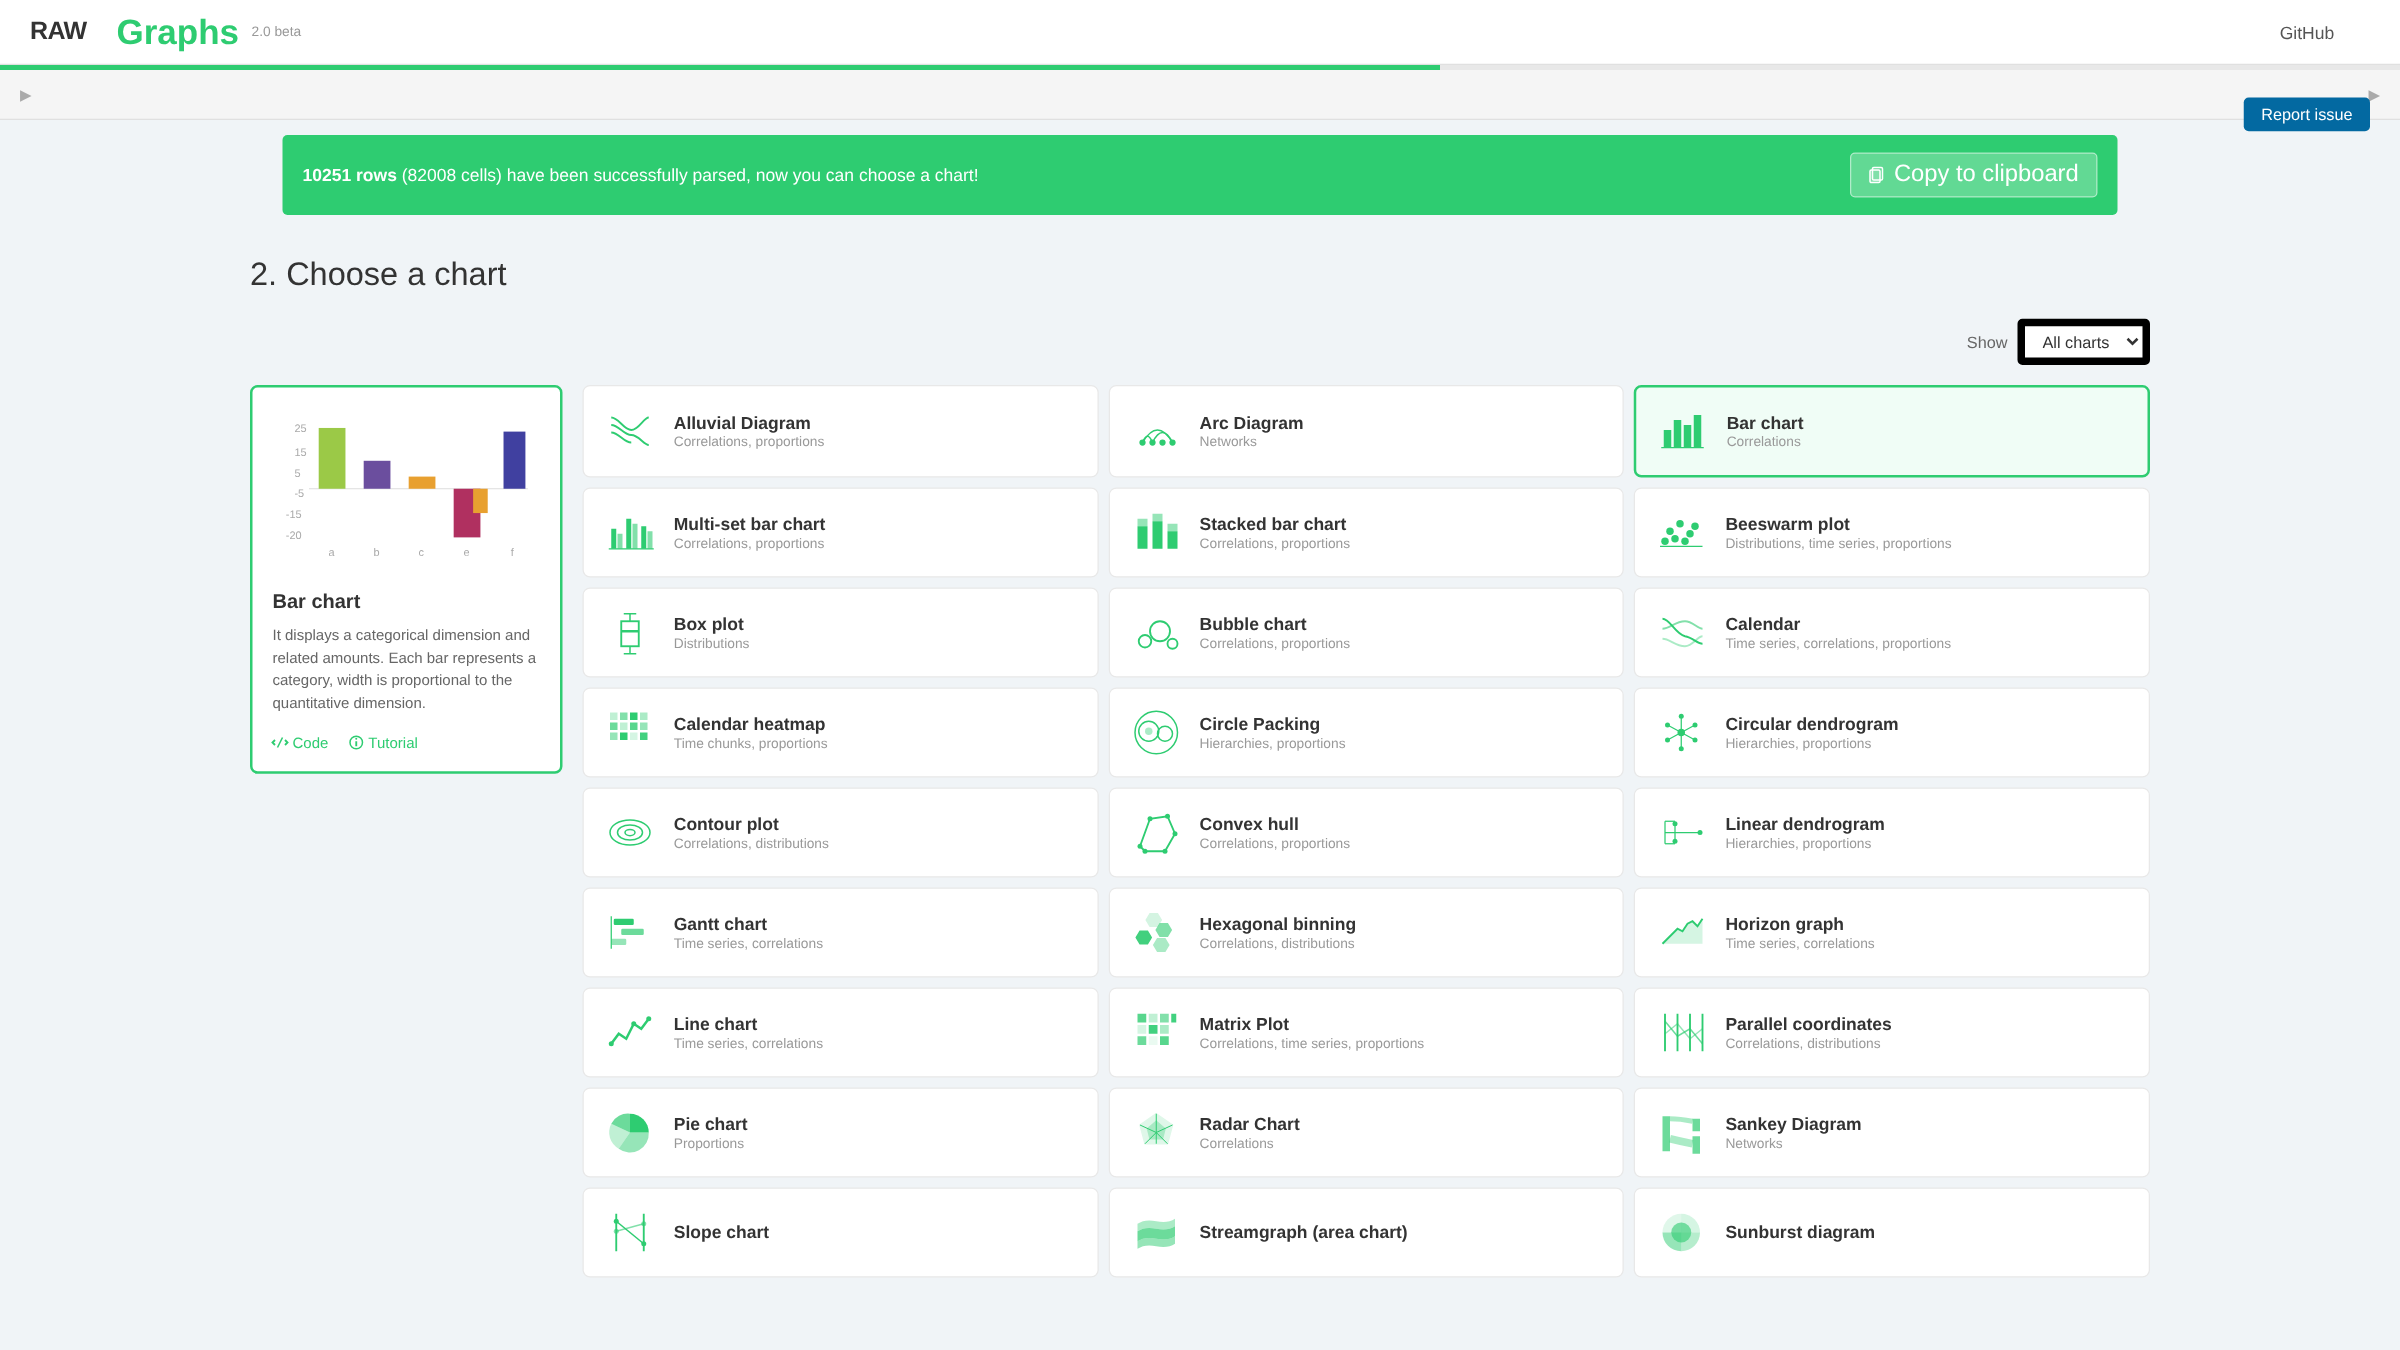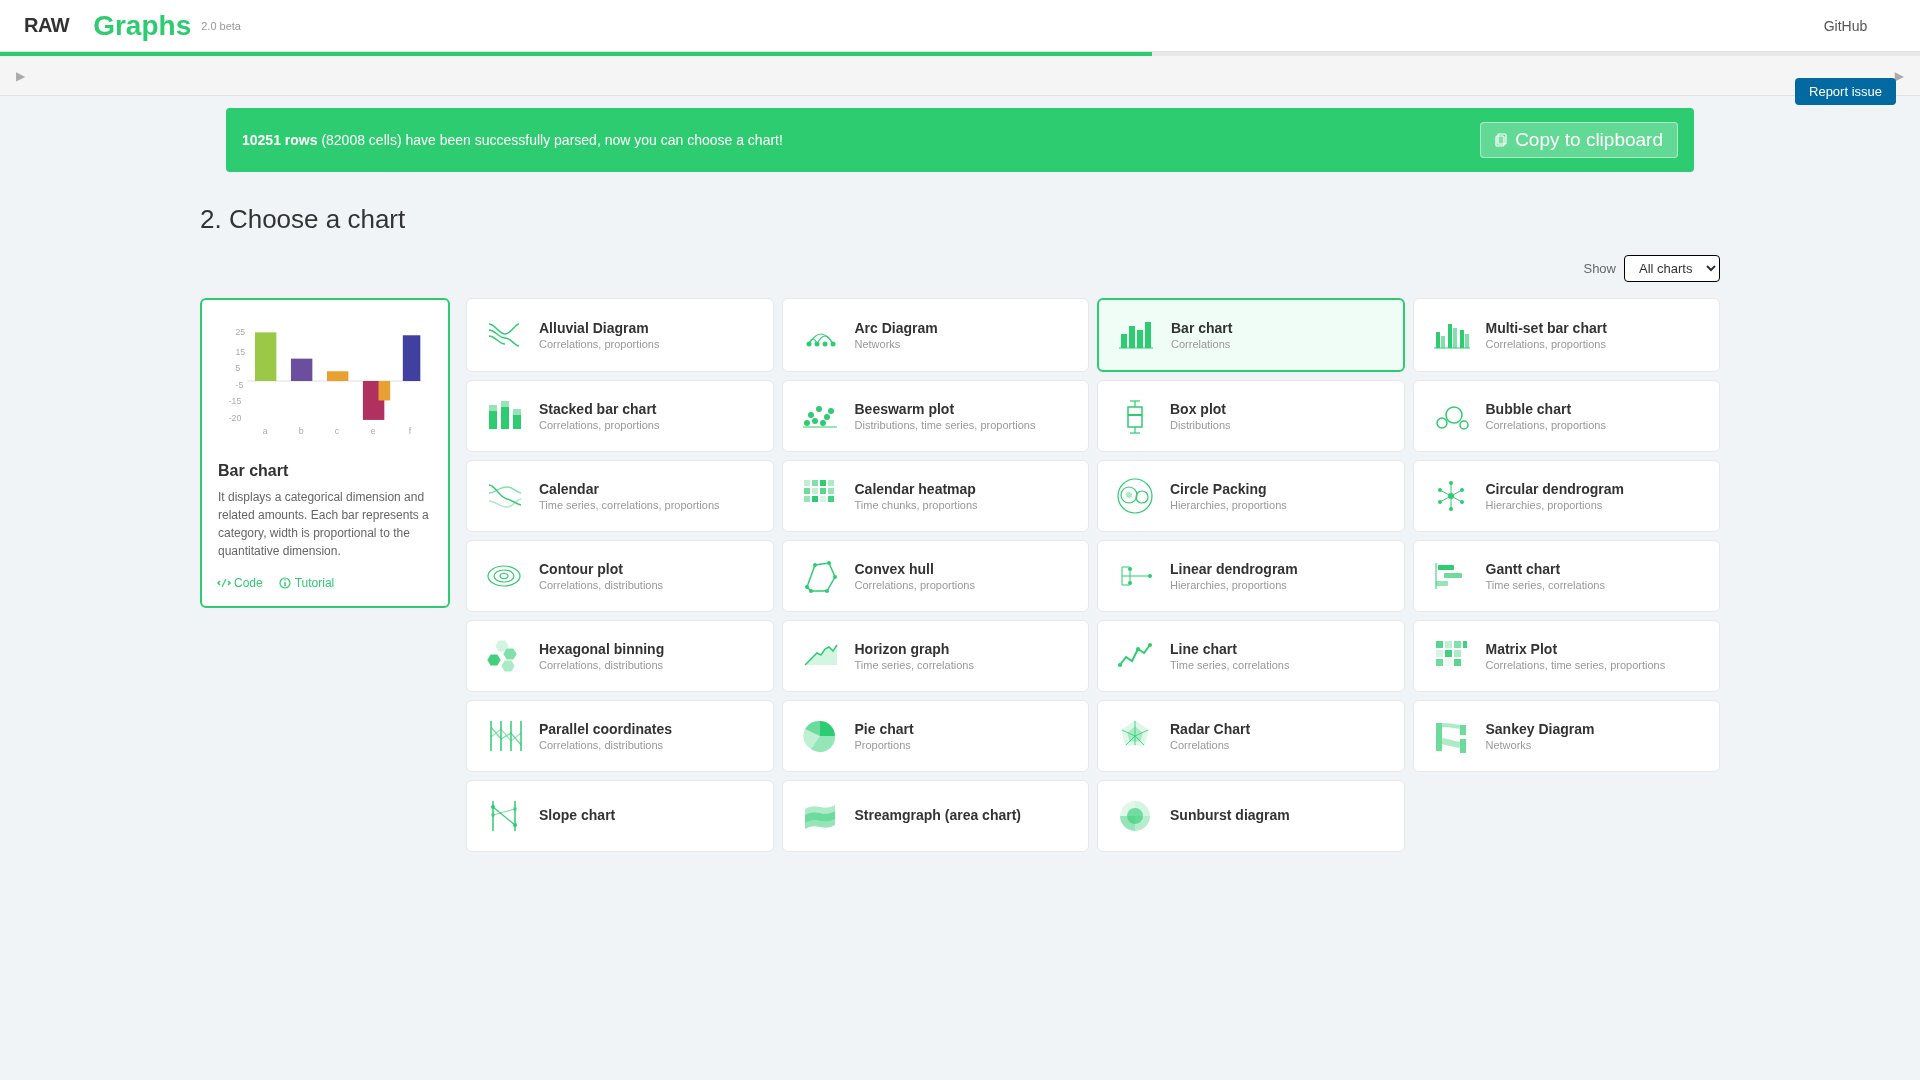--- a/index.html
+++ b/index.html
@@ -91,21 +91,21 @@
     
     .show-filter {
       display: flex;
       align-items: center;
       justify-content: flex-end;
       margin-bottom: 16px;
       gap: 8px;
     }
     .show-label { font-size: 13px; color: #666; }
     .show-select {
-      border: 1px solid #000000;
+      border: 6px solid #000000;
       border-radius: 4px;
       padding: 4px 10px;
       font-size: 13px;
       background: #fff;
       cursor: pointer;
       color: #333;
     }
 
     
     .chart-grid {
@@ -129,21 +129,21 @@
       margin-bottom: 12px;
     }
     .preview-title { font-size: 16px; font-weight: 600; color: #333; margin-bottom: 8px; }
     .preview-desc { font-size: 12px; color: #666; line-height: 1.5; margin-bottom: 16px; }
     .preview-links { display: flex; gap: 16px; }
     .preview-link { font-size: 12px; color: #2ecc71; text-decoration: none; display: flex; align-items: center; gap: 4px; cursor: pointer; }
 
     
     .charts-list {
       display: grid;
-      grid-template-columns: 1fr 1fr 1fr 1fr;
+      grid-template-columns: 1fr 1fr 1fr;
       gap: 8px;
     }
     .chart-card {
       background: #fff;
       border-radius: 6px;
       border: 1px solid #e8e8e8;
       padding: 14px 16px;
       display: flex;
       align-items: center;
       gap: 14px;

